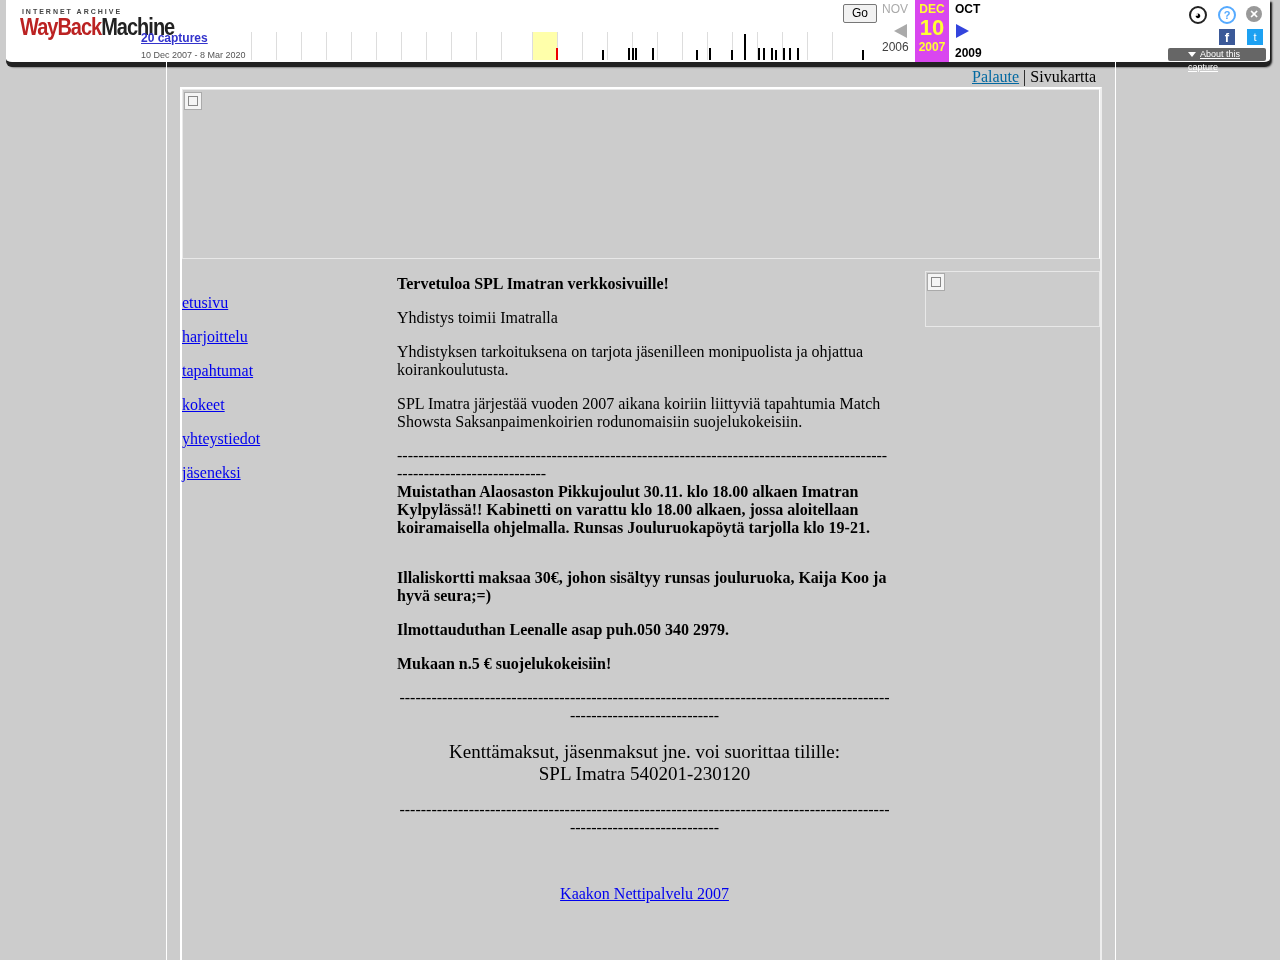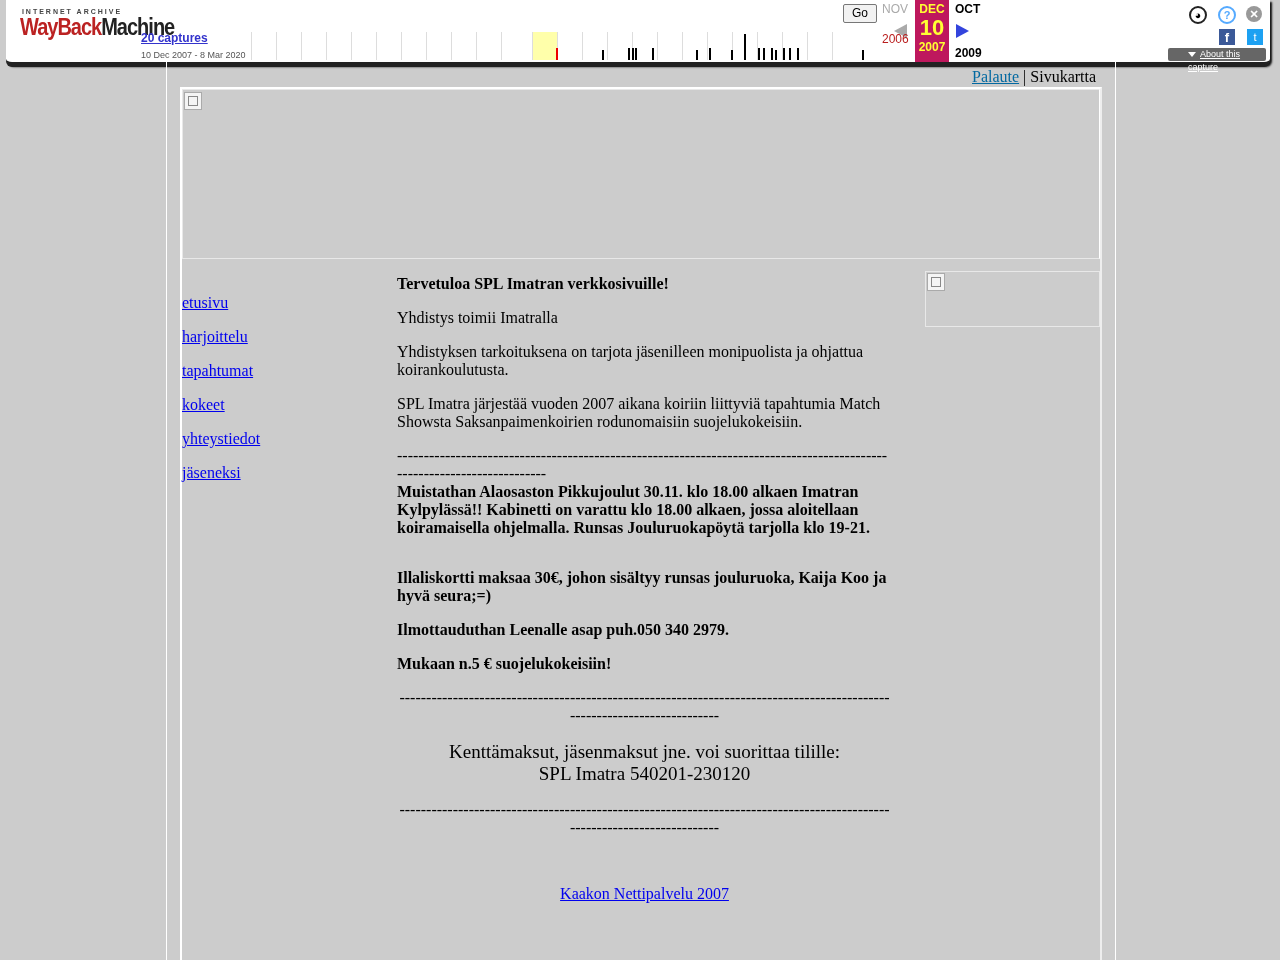--- a/index.html
+++ b/index.html
@@ -33,22 +33,22 @@
   }
   .captures { position:absolute; left:135px; top:31px; font-size:12px; font-weight:bold; color:#3333cc; text-decoration:underline; }
   .range { position:absolute; left:135px; top:50px; font-size:9px; color:#555; }
   .sparkline { position:absolute; left:245px; top:32px; width:624px; height:28px; }
   .sparkline .yr { position:absolute; top:0; width:25px; height:28px; border-left:1px solid #ddd; box-sizing:border-box; }
   .sparkline .yr.hl { background:#ffffaa; }
   .sparkline .bar { position:absolute; bottom:0; width:2px; background:#000; }
   .sparkline .bar.red { background:#e00; }
   .mon { position:absolute; font-size:12px; }
   .nov { left:876px; top:2px; color:#aaa; }
-  .y2006 { left:876px; top:32px; color:#b91c1c; }
-  .cal { position:absolute; left:909px; top:0; width:34px; height:62px; background:#be185d; color:#ff0; text-align:center; }
+  .y2006 { left:876px; top:40px; color:#404040; }
+  .cal { position:absolute; left:909px; top:0; width:34px; height:62px; background:#d946ef; color:#ff0; text-align:center; }
   .cal .m { font-size:12px; font-weight:bold; color:#ff3; display:block; margin-top:2px; }
   .cal .d { font-size:22px; font-weight:bold; color:#ff3; display:block; line-height:24px; }
   .cal .y { font-size:12px; font-weight:bold; color:#ff3; display:block; }
   .oct { left:949px; top:2px; font-weight:bold; color:#000; }
   .y2009 { left:949px; top:46px; font-weight:bold; color:#000; }
   .arr-l { position:absolute; left:888px; top:24px; width:0; height:0; border-top:7px solid transparent; border-bottom:7px solid transparent; border-right:13px solid #aaa; }
   .arr-r { position:absolute; left:950px; top:24px; width:0; height:0; border-top:7px solid transparent; border-bottom:7px solid transparent; border-left:13px solid #3344dd; }
   .ico { position:absolute; width:16px; height:16px; border-radius:50%; text-align:center; font-size:11px; line-height:16px; font-weight:bold; }
   .ico-user { left:1183px; top:6px; border:2px solid #222; width:14px; height:14px; line-height:14px; }
   .ico-help { left:1212px; top:6px; border:2px solid #5af; color:#5af; width:14px; height:14px; line-height:14px; }

